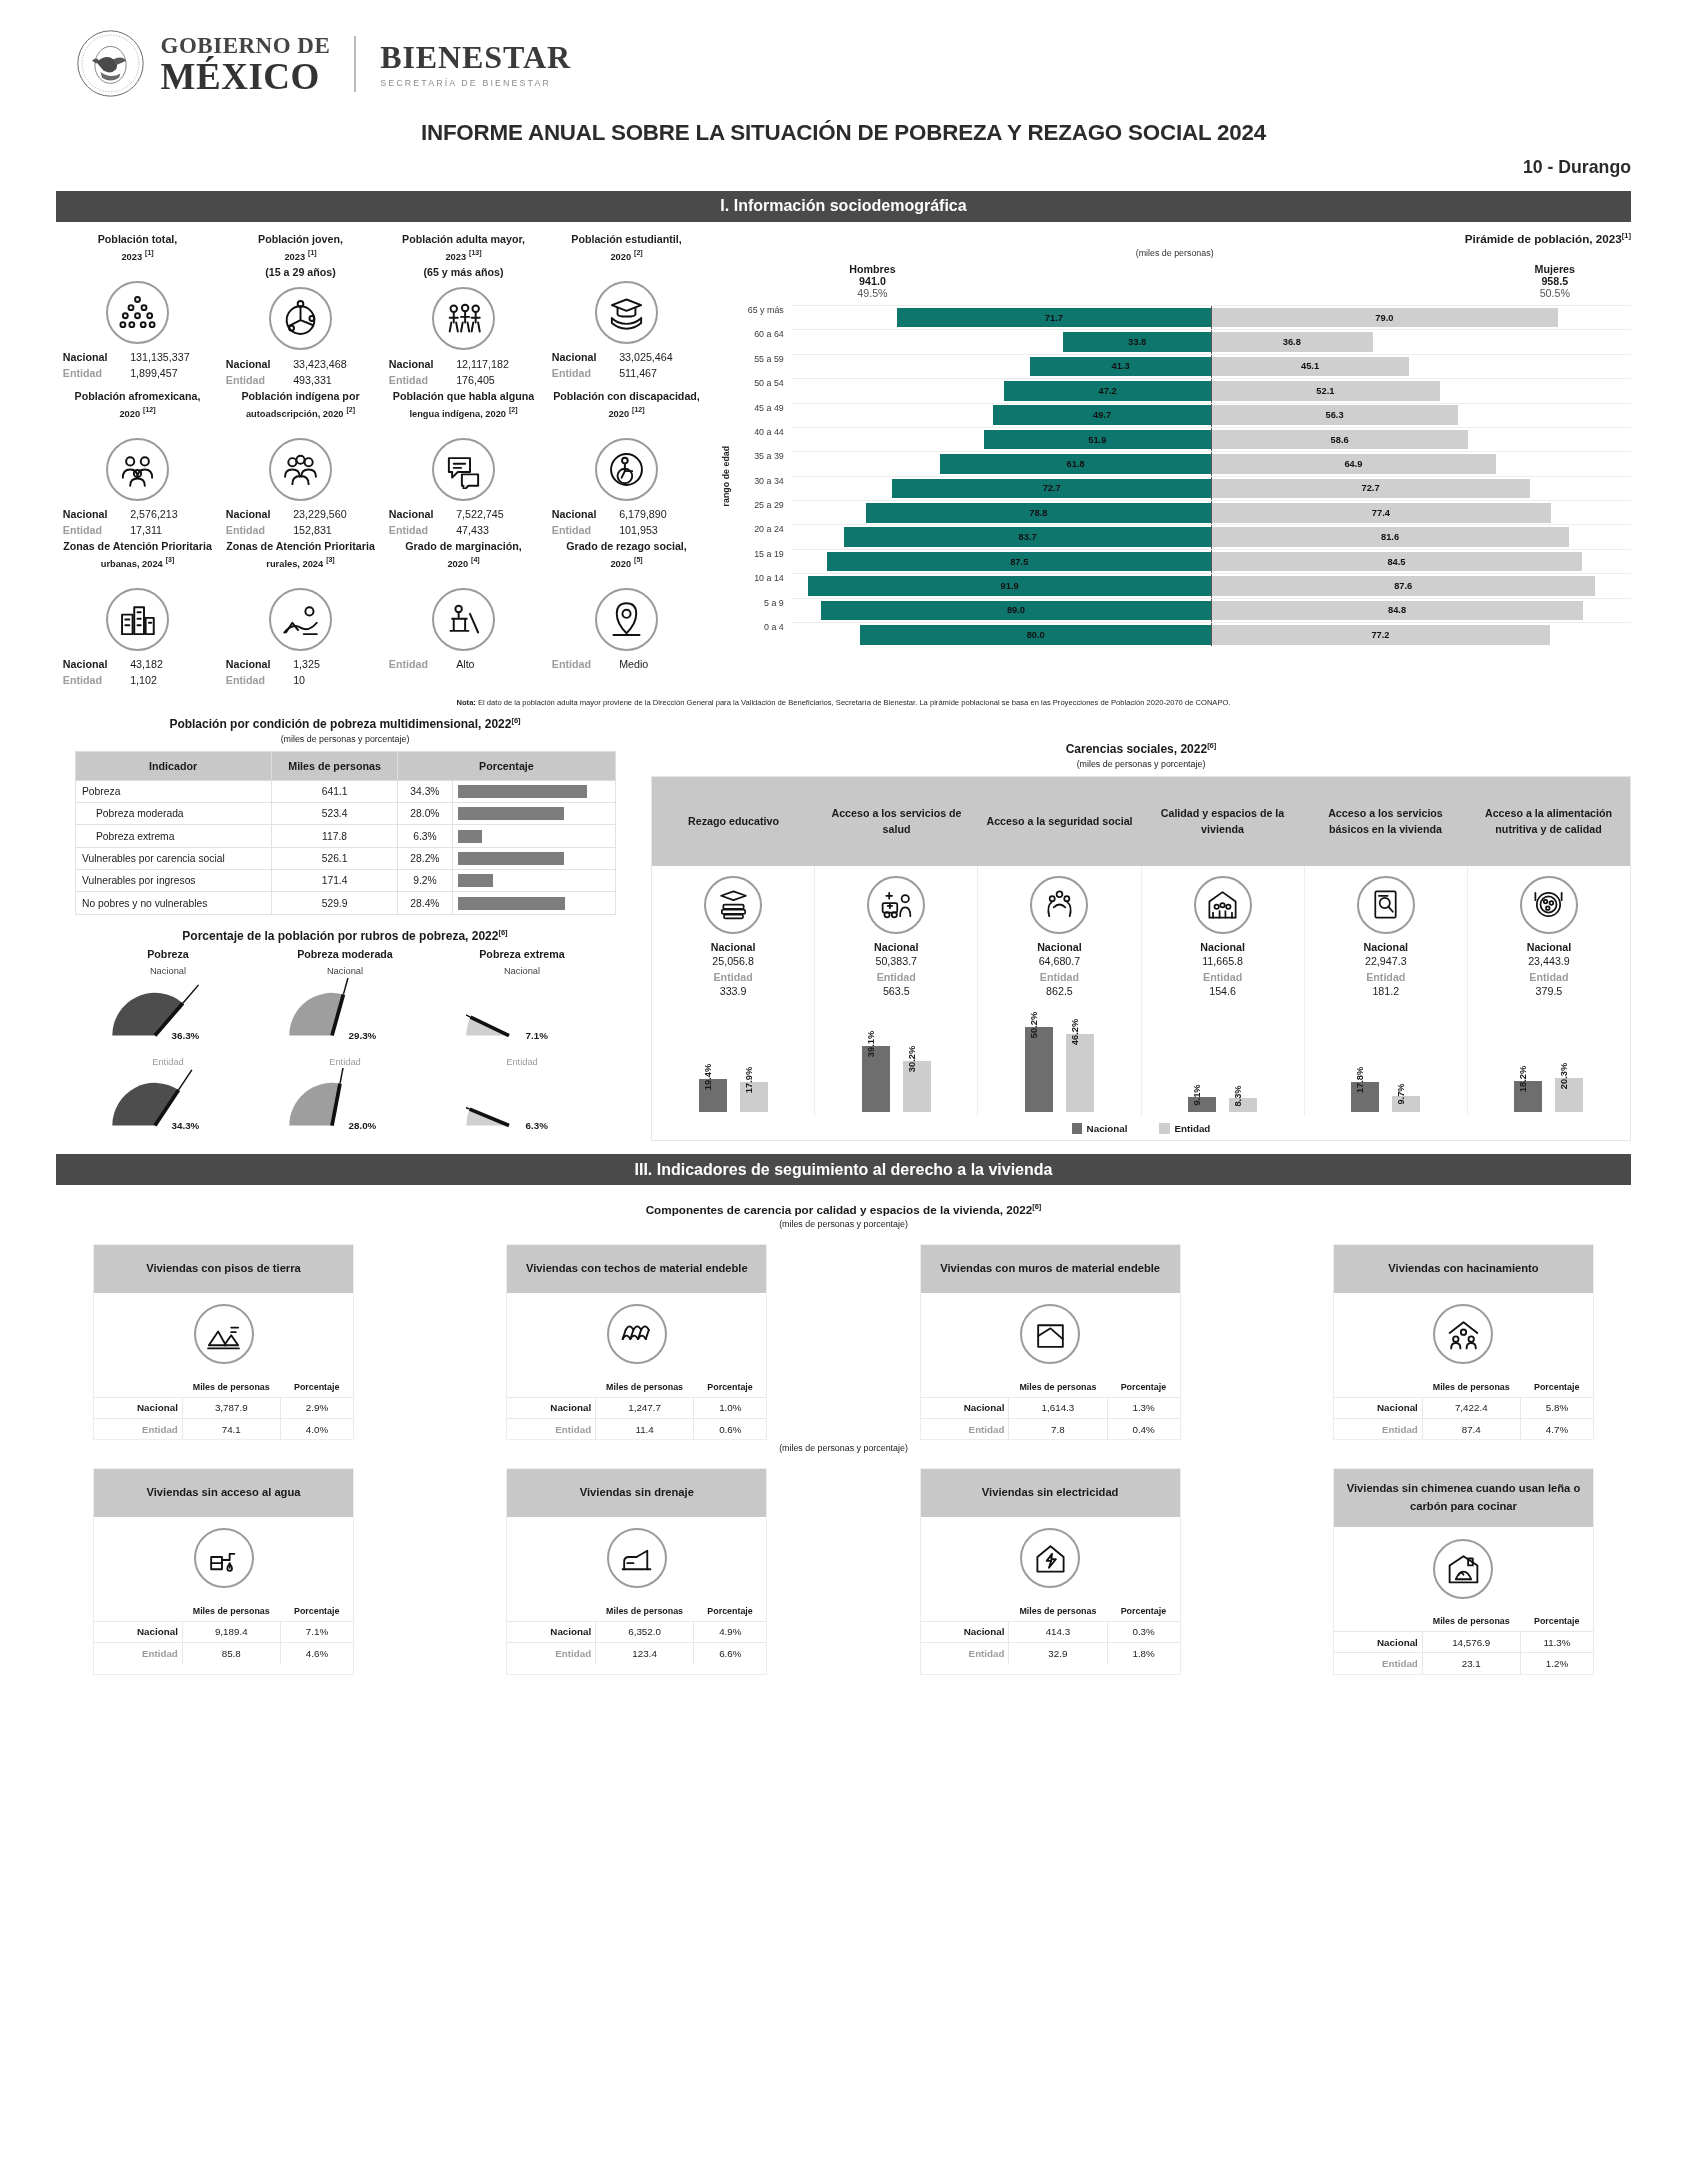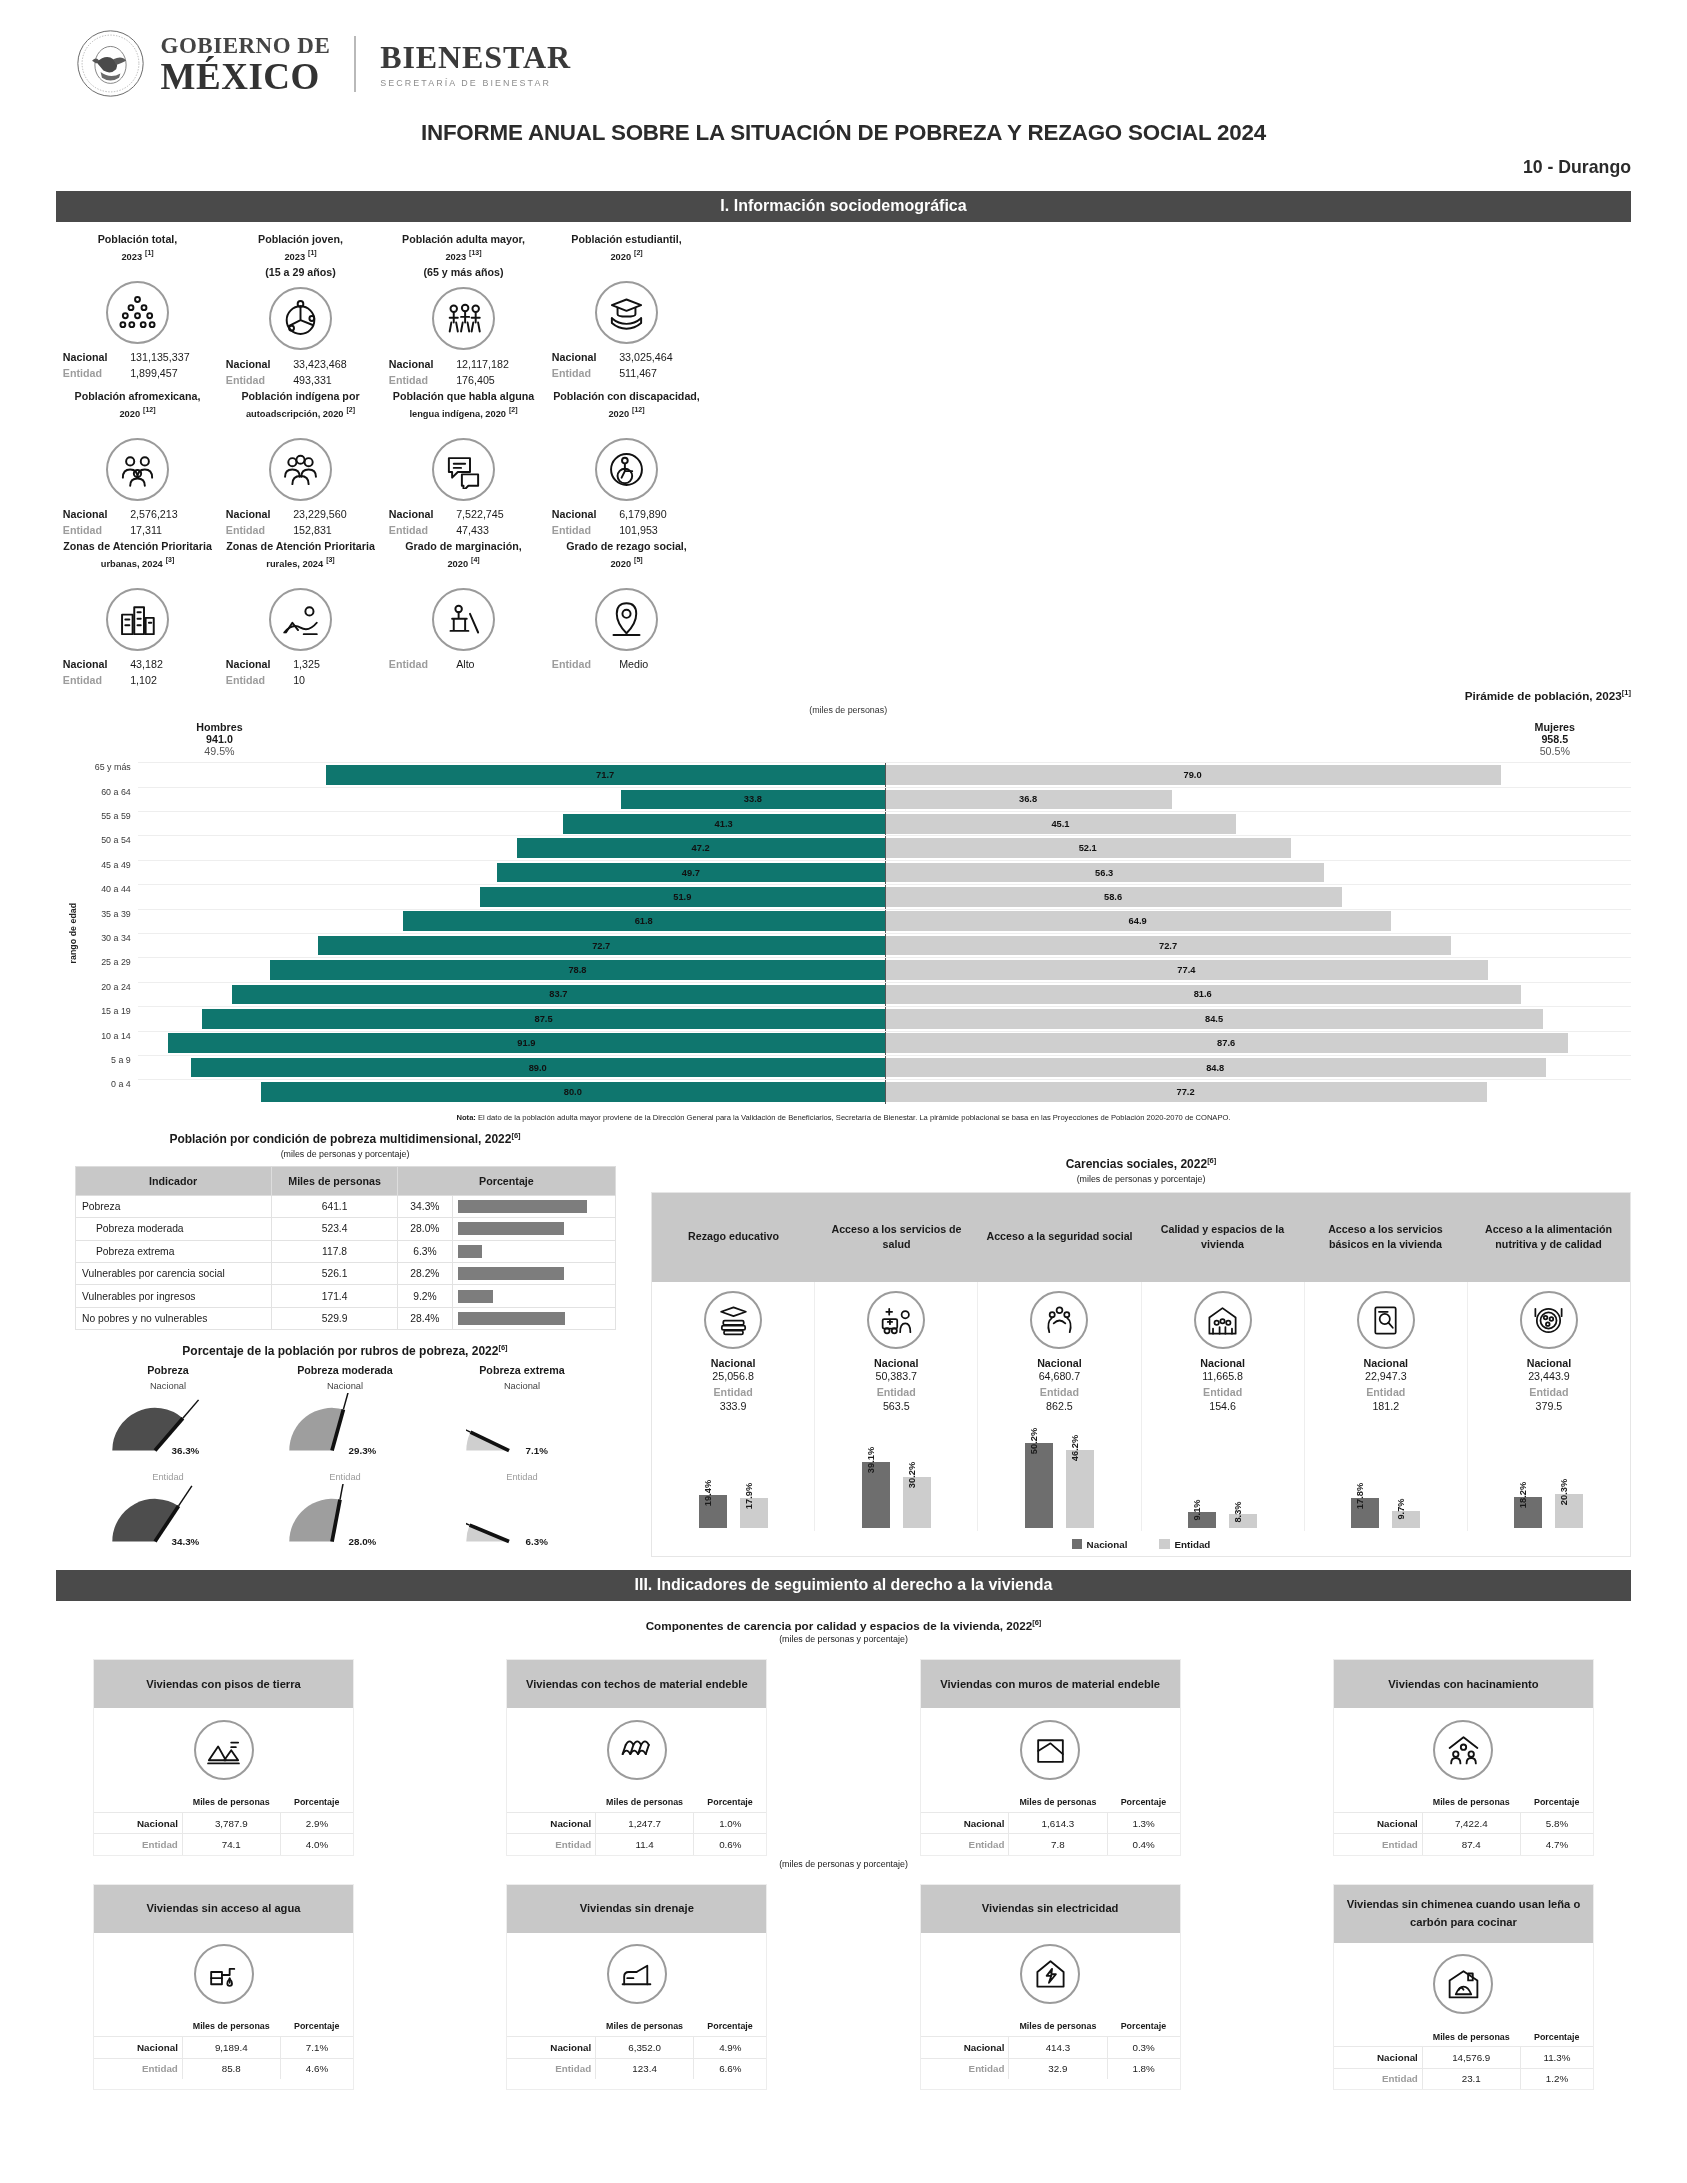--- a/index.html
+++ b/index.html
@@ -26,21 +26,21 @@
   .doc-title { text-align:center; font-size:22.4px; font-weight:bold; letter-spacing:-0.2px; color:#2b2b2b; margin-top:15px; }
   .doc-sub { text-align:right; font-size:17.7px; font-weight:bold; color:#2b2b2b; margin-top:11.2px; }
 
   
   .banner {
     background:#4a4a4a; color:#fff; text-align:center;
     font-size:16px; font-weight:bold; padding:6.5px 0; margin-top:13px;
   }
 
   
-  .sec1 { display:flex; gap:0; margin-top:9.3px;flex-direction:column; }
+  .sec1 { display:flex; gap:0; margin-top:9.3px; }
   .sec1-left { width:653px; flex:none; }
   .sec1-right { flex:1; padding-left:9.3px; }
 
   .grid3 { display:flex; }
   .cell { width:163px; text-align:center; padding:0 1.9px; }
   .cell .ttl { font-size:10.7px; font-weight:bold; line-height:1.55; color:#1e1e1e; min-height:43px; }
   .cell .ttl .yr { font-size:9.3px; }
   .cell .ttl sup { font-size:7px; }
   .icon-circle {
     width:63px; height:63px; border-radius:50%; border:2.3px solid #9b9b9b;

